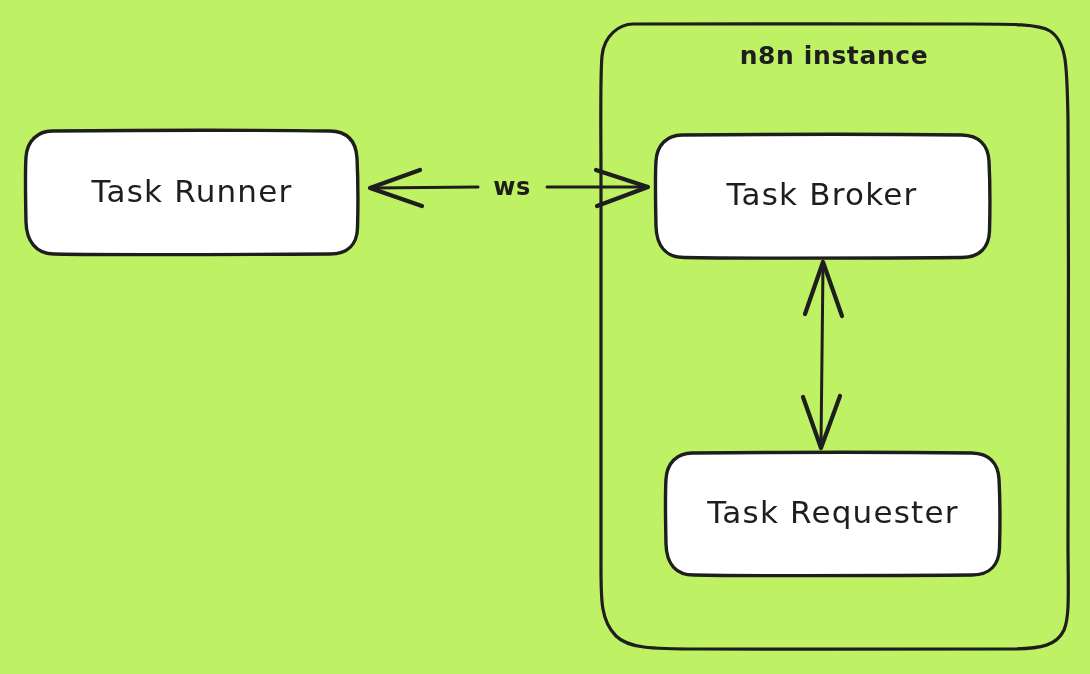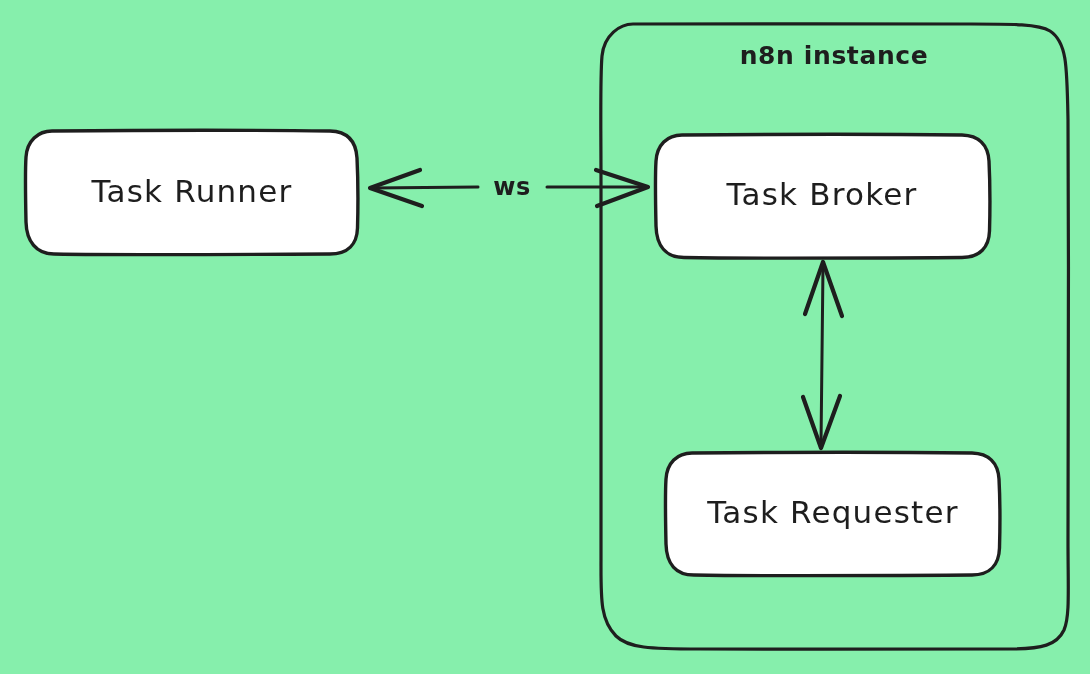--- a/index.html
+++ b/index.html
@@ -5,21 +5,21 @@
 <style>
   html, body {
     margin: 0;
     padding: 0;
     background: #ffffff;
   }
   #canvas {
     position: relative;
     width: 1090px;
     height: 674px;
-    background: #86efac;
+    background: #bef264;
     overflow: hidden;
     font-family: "DejaVu Sans", sans-serif;
   }
   #diagram-svg {
     position: absolute;
     left: 0;
     top: 0;
     width: 1090px;
     height: 674px;
   }

